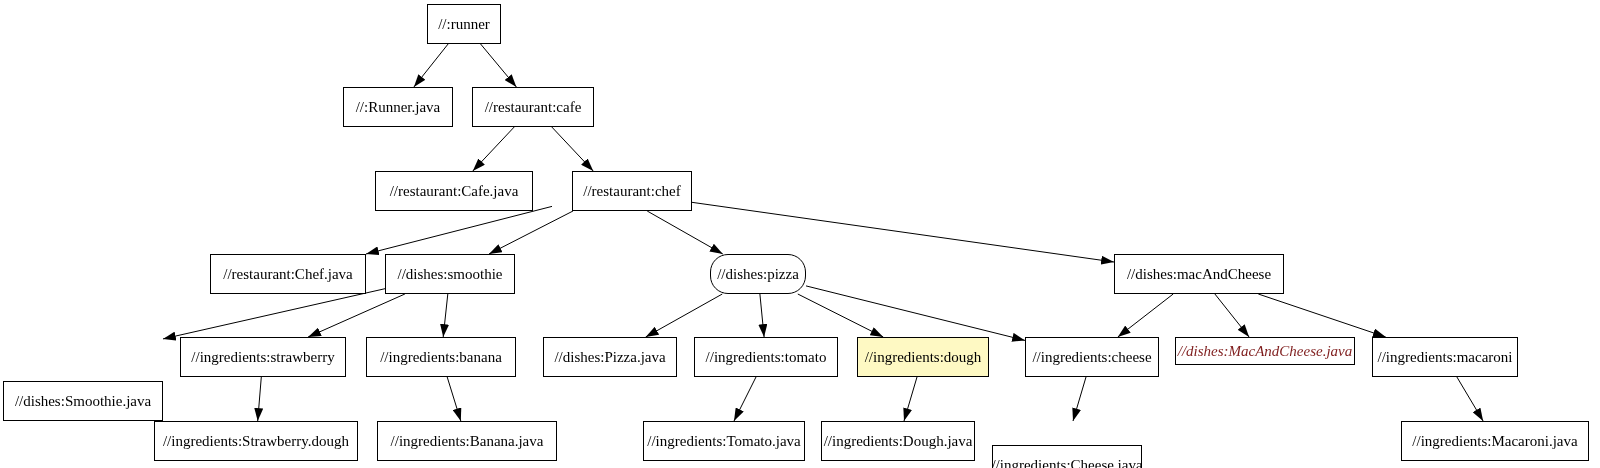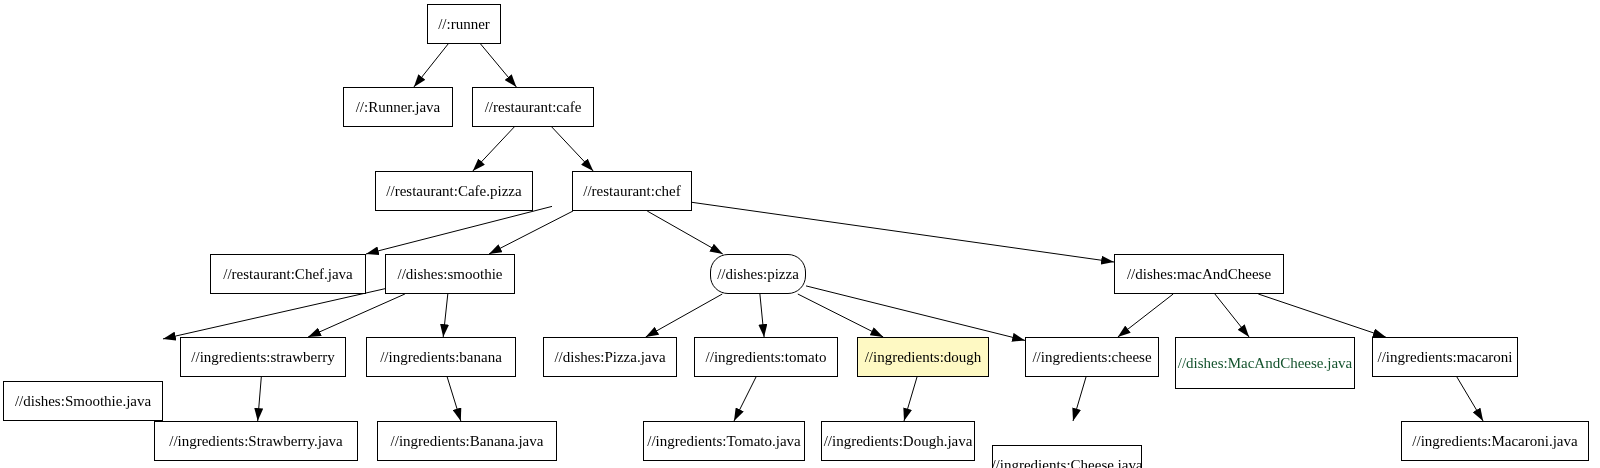--- a/index.html
+++ b/index.html
@@ -68,35 +68,35 @@
         <line x1="756.0" y1="377.0" x2="734.0" y2="421.0" stroke="#000000" stroke-width="1" marker-end="url(#arrowhead)"></line>
         <line x1="917.0" y1="377.0" x2="904.0" y2="421.0" stroke="#000000" stroke-width="1" marker-end="url(#arrowhead)"></line>
         <line x1="1086.0" y1="377.0" x2="1073.0" y2="421.0" stroke="#000000" stroke-width="1" marker-end="url(#arrowhead)"></line>
         <line x1="1456.9" y1="377.0" x2="1483.1" y2="421.0" stroke="#000000" stroke-width="1" marker-end="url(#arrowhead)"></line>
       </g>
   </svg>
   <div>
       <div class="node" style="left: 427px; top: 4px; width: 74px; height: 40px; background: rgb(255, 255, 255); border-color: rgb(0, 0, 0); color: rgb(0, 0, 0);">//:runner</div>
       <div class="node" style="left: 343px; top: 87px; width: 110px; height: 40px; background: rgb(255, 255, 255); border-color: rgb(0, 0, 0); color: rgb(0, 0, 0);">//:Runner.java</div>
       <div class="node" style="left: 472px; top: 87px; width: 122px; height: 40px; background: rgb(255, 255, 255); border-color: rgb(0, 0, 0); color: rgb(0, 0, 0);">//restaurant:cafe</div>
-      <div class="node" style="left: 375px; top: 171px; width: 158px; height: 40px; background: rgb(255, 255, 255); border-color: rgb(0, 0, 0); color: rgb(0, 0, 0);">//restaurant:Cafe.pizza</div>
+      <div class="node" style="left: 375px; top: 171px; width: 158px; height: 40px; background: rgb(255, 255, 255); border-color: rgb(0, 0, 0); color: rgb(0, 0, 0);">//restaurant:Cafe.java</div>
       <div class="node" style="left: 572px; top: 171px; width: 120px; height: 40px; background: rgb(255, 255, 255); border-color: rgb(0, 0, 0); color: rgb(0, 0, 0);">//restaurant:chef</div>
       <div class="node" style="left: 210px; top: 254px; width: 156px; height: 40px; background: rgb(255, 255, 255); border-color: rgb(0, 0, 0); color: rgb(0, 0, 0);">//restaurant:Chef.java</div>
       <div class="node" style="left: 385px; top: 254px; width: 130px; height: 40px; background: rgb(255, 255, 255); border-color: rgb(0, 0, 0); color: rgb(0, 0, 0);">//dishes:smoothie</div>
       <div class="node" style="left: 710px; top: 254px; width: 96px; height: 40px; background: rgb(255, 255, 255); border-color: rgb(0, 0, 0); color: rgb(0, 0, 0); border-radius: 18px;">//dishes:pizza</div>
       <div class="node" style="left: 1114px; top: 254px; width: 170px; height: 40px; background: rgb(255, 255, 255); border-color: rgb(0, 0, 0); color: rgb(0, 0, 0);">//dishes:macAndCheese</div>
       <div class="node" style="left: 3px; top: 337px; width: 160px; height: 40px; background: rgb(255, 255, 255); border-color: rgb(0, 0, 0); color: rgb(0, 0, 0); margin-top: 44px;">//dishes:Smoothie.java</div>
       <div class="node" style="left: 180px; top: 337px; width: 166px; height: 40px; background: rgb(255, 255, 255); border-color: rgb(0, 0, 0); color: rgb(0, 0, 0);">//ingredients:strawberry</div>
       <div class="node" style="left: 366px; top: 337px; width: 150px; height: 40px; background: rgb(255, 255, 255); border-color: rgb(0, 0, 0); color: rgb(0, 0, 0);">//ingredients:banana</div>
       <div class="node" style="left: 543px; top: 337px; width: 134px; height: 40px; background: rgb(255, 255, 255); border-color: rgb(0, 0, 0); color: rgb(0, 0, 0);">//dishes:Pizza.java</div>
       <div class="node" style="left: 694px; top: 337px; width: 144px; height: 40px; background: rgb(255, 255, 255); border-color: rgb(0, 0, 0); color: rgb(0, 0, 0);">//ingredients:tomato</div>
       <div class="node" style="left: 857px; top: 337px; width: 132px; height: 40px; background: #fef9c3; border-color: rgb(0, 0, 0); color: rgb(0, 0, 0);">//ingredients:dough</div>
       <div class="node" style="left: 1025px; top: 337px; width: 134px; height: 40px; background: rgb(255, 255, 255); border-color: rgb(0, 0, 0); color: rgb(0, 0, 0);">//ingredients:cheese</div>
-      <div class="node" style="left: 1175px; top: 337px; width: 180px; height: 52px; background: rgb(255, 255, 255); border-color: rgb(0, 0, 0); color: #14532d;">//dishes:MacAndCheese.java</div>
+      <div class="node" style="left: 1175px; top: 337px; width: 180px; height: 28px; background: rgb(255, 255, 255); border-color: rgb(0, 0, 0); color: #7f1d1d; font-style: italic;">//dishes:MacAndCheese.java</div>
       <div class="node" style="left: 1372px; top: 337px; width: 146px; height: 40px; background: rgb(255, 255, 255); border-color: rgb(0, 0, 0); color: rgb(0, 0, 0);">//ingredients:macaroni</div>
-      <div class="node" style="left: 154px; top: 421px; width: 204px; height: 40px; background: rgb(255, 255, 255); border-color: rgb(0, 0, 0); color: rgb(0, 0, 0);">//ingredients:Strawberry.java</div>
+      <div class="node" style="left: 154px; top: 421px; width: 204px; height: 40px; background: rgb(255, 255, 255); border-color: rgb(0, 0, 0); color: rgb(0, 0, 0);">//ingredients:Strawberry.dough</div>
       <div class="node" style="left: 377px; top: 421px; width: 180px; height: 40px; background: rgb(255, 255, 255); border-color: rgb(0, 0, 0); color: rgb(0, 0, 0);">//ingredients:Banana.java</div>
       <div class="node" style="left: 643px; top: 421px; width: 162px; height: 40px; background: rgb(255, 255, 255); border-color: rgb(0, 0, 0); color: rgb(0, 0, 0);">//ingredients:Tomato.java</div>
       <div class="node" style="left: 821px; top: 421px; width: 154px; height: 40px; background: rgb(255, 255, 255); border-color: rgb(0, 0, 0); color: rgb(0, 0, 0);">//ingredients:Dough.java</div>
       <div class="node" style="left: 992px; top: 445px; width: 150px; height: 40px; background: rgb(255, 255, 255); border-color: rgb(0, 0, 0); color: rgb(0, 0, 0);">//ingredients:Cheese.java</div>
       <div class="node" style="left: 1401px; top: 421px; width: 188px; height: 40px; background: rgb(255, 255, 255); border-color: rgb(0, 0, 0); color: rgb(0, 0, 0);">//ingredients:Macaroni.java</div>
     </div>
 </div>
 
 </body></html>

